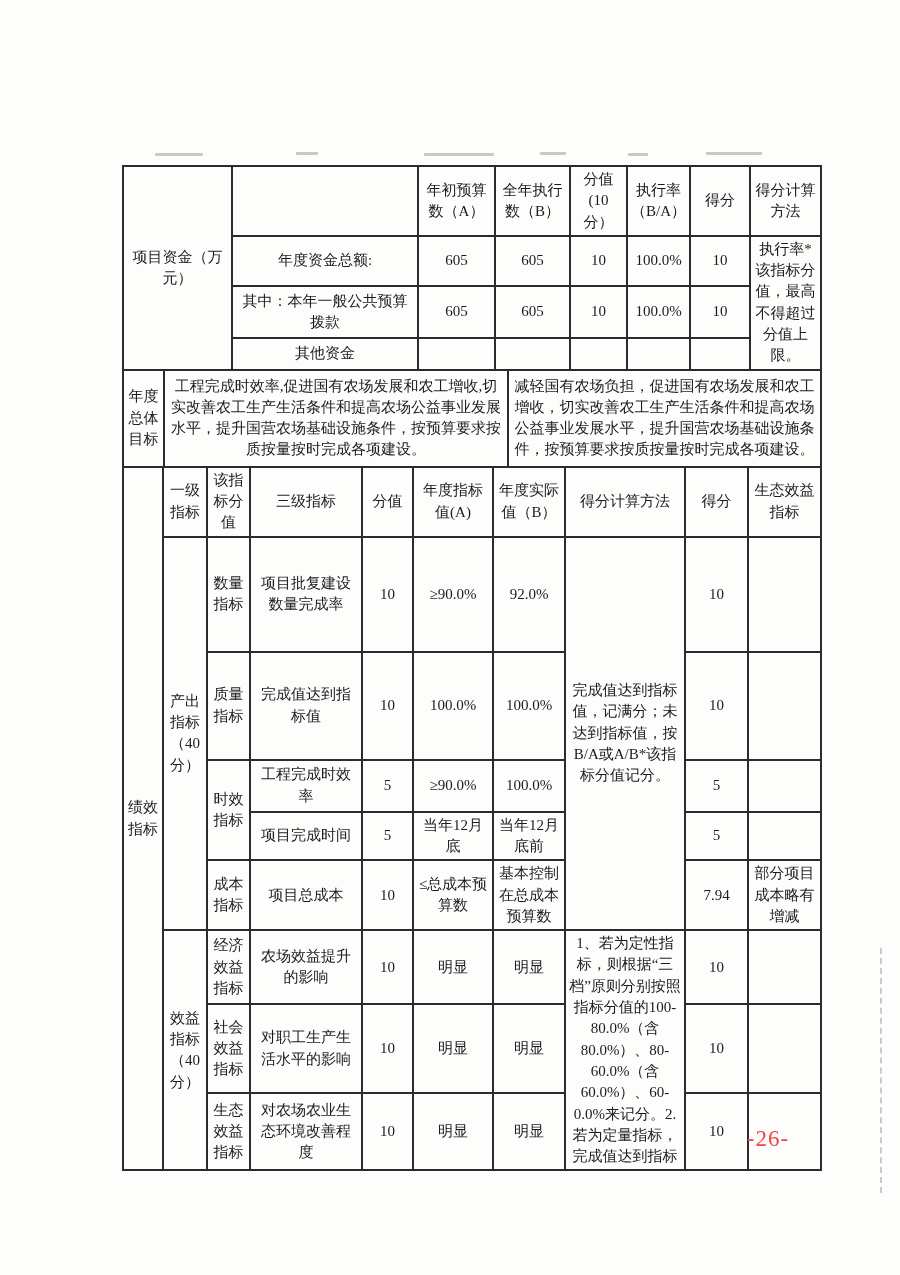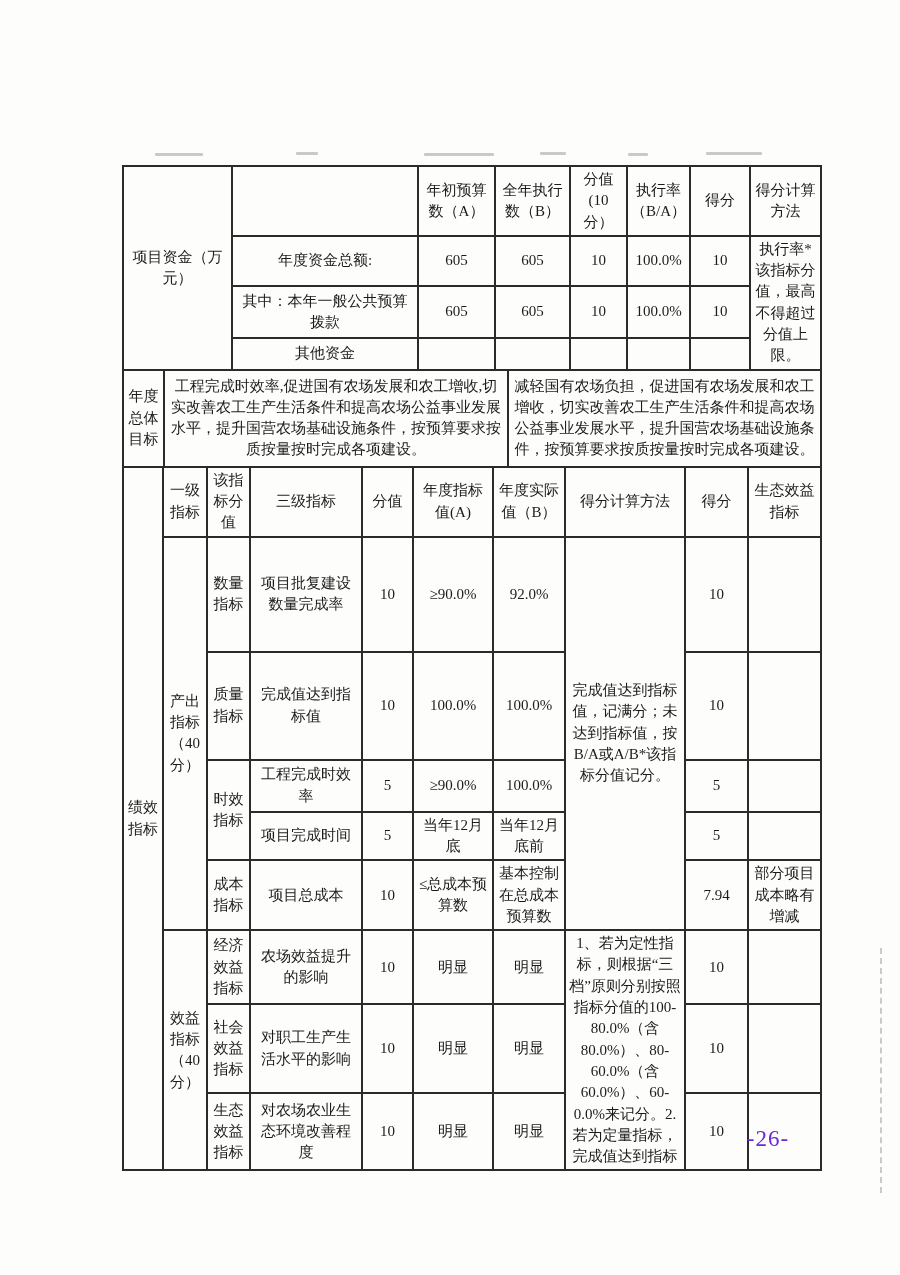--- a/index.html
+++ b/index.html
@@ -56,21 +56,21 @@
   }
   td.l3{padding:2px 10px;}
   td.dev{padding:2px 6px;}
   .pageno{
     position:absolute;
     left:728px;top:1126px;
     width:80px;
     text-align:center;
     font-size:23px;
     letter-spacing:1px;
-    color:#6d28d9;
+    color:#ef4444;
     font-family:"Liberation Serif","DejaVu Serif",serif;
   }
   
   .smudge{position:absolute;background:#8a8a8a;opacity:.45;border-radius:1px;}
   .scanline{
     position:absolute;
     left:880px;top:948px;height:245px;width:0;
     border-left:2px dashed #b5b5b5;
     opacity:.7;
   }

